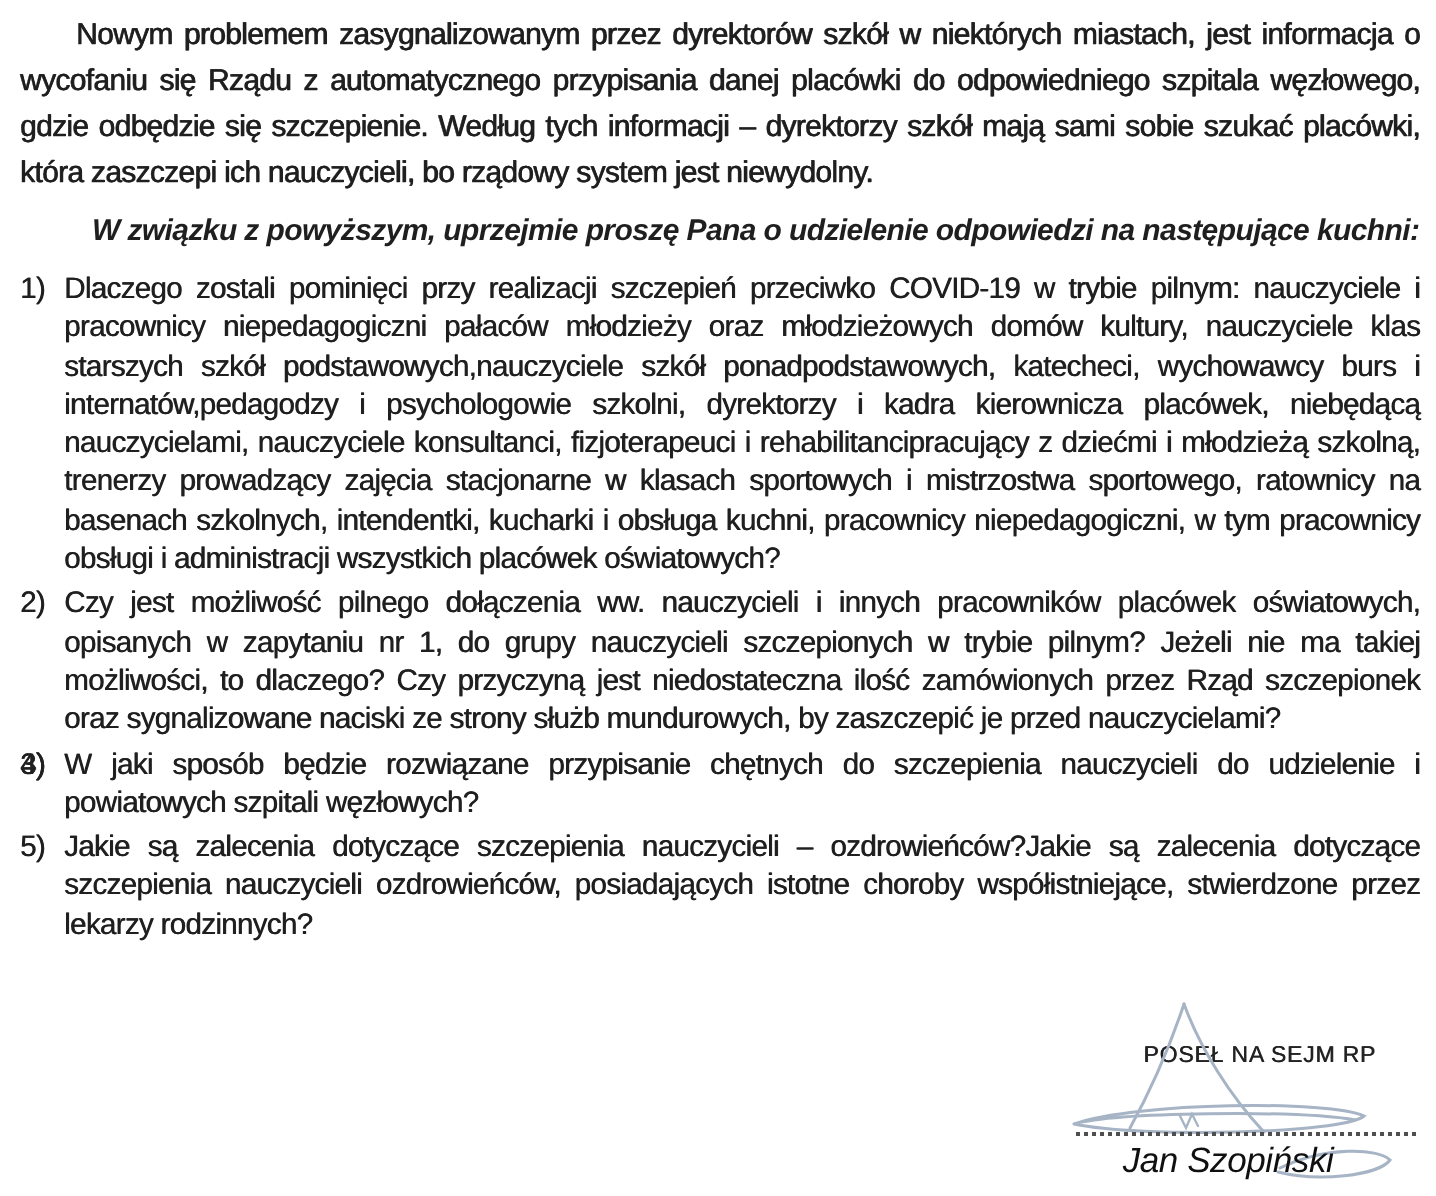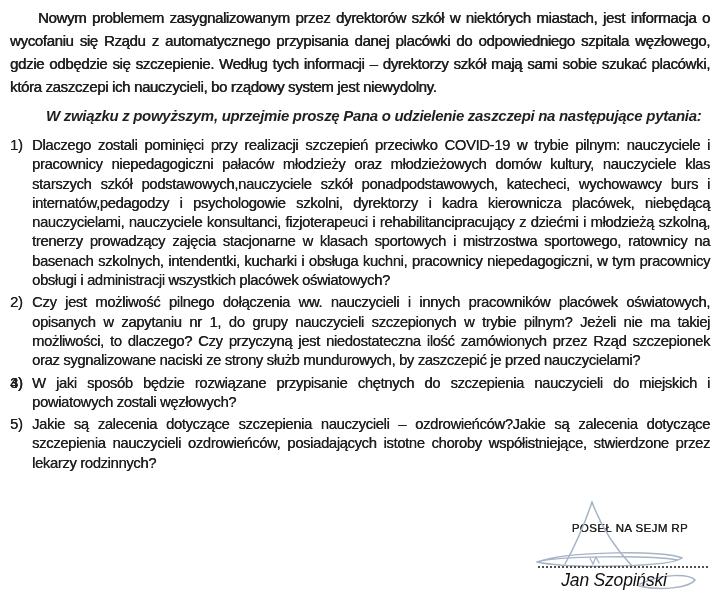--- a/index.html
+++ b/index.html
@@ -103,37 +103,37 @@
     white-space: nowrap;
   }
 </style>
 </head>
 <body>
 
 <div class="page">
 
   <p class="intro doc-text">Nowym problemem zasygnalizowanym przez dyrektorów szkół w niektórych miastach, jest informacja o wycofaniu się Rządu z automatycznego przypisania danej placówki do odpowiedniego szpitala węzłowego, gdzie odbędzie się szczepienie. Według tych informacji – dyrektorzy szkół mają sami sobie szukać placówki, która zaszczepi ich nauczycieli, bo rządowy system jest niewydolny.</p>
 
-  <p class="request-line">W związku z powyższym, uprzejmie proszę Pana o udzielenie zaszczepi na następujące pytania:</p>
+  <p class="request-line">W związku z powyższym, uprzejmie proszę Pana o udzielenie odpowiedzi na następujące kuchni:</p>
 
   <div class="questions">
     <div class="q-item">
       <span class="q-num">1)</span>
       <span>Dlaczego zostali pominięci przy realizacji szczepień przeciwko COVID-19 w trybie pilnym: nauczyciele i pracownicy niepedagogiczni pałaców młodzieży oraz młodzieżowych domów kultury, nauczyciele klas starszych szkół podstawowych,nauczyciele szkół ponadpodstawowych, katecheci, wychowawcy burs i internatów,pedagodzy i psychologowie szkolni, dyrektorzy i kadra kierownicza placówek, niebędącą nauczycielami, nauczyciele konsultanci, fizjoterapeuci i rehabilitancipracujący z dziećmi i młodzieżą szkolną, trenerzy prowadzący zajęcia stacjonarne w klasach sportowych i mistrzostwa sportowego, ratownicy na basenach szkolnych, intendentki, kucharki i obsługa kuchni, pracownicy niepedagogiczni, w tym pracownicy obsługi i administracji wszystkich placówek oświatowych?</span>
     </div>
     <div class="q-item">
       <span class="q-num">2)</span>
       <span>Czy jest możliwość pilnego dołączenia ww. nauczycieli i innych pracowników placówek oświatowych, opisanych w zapytaniu nr 1, do grupy nauczycieli szczepionych w trybie pilnym? Jeżeli nie ma takiej możliwości, to dlaczego? Czy przyczyną jest niedostateczna ilość zamówionych przez Rząd szczepionek oraz sygnalizowane naciski ze strony służb mundurowych, by zaszczepić je przed nauczycielami?</span>
     </div>
     <div class="q-item">
       <span class="q-num">3)</span>
     </div>
     <div class="q-item">
       <span class="q-num">4)</span>
-      <span>W jaki sposób będzie rozwiązane przypisanie chętnych do szczepienia nauczycieli do miejskich i powiatowych zostali węzłowych?</span>
+      <span>W jaki sposób będzie rozwiązane przypisanie chętnych do szczepienia nauczycieli do udzielenie i powiatowych szpitali węzłowych?</span>
     </div>
     <div class="q-item">
       <span class="q-num">5)</span>
       <span>Jakie są zalecenia dotyczące szczepienia nauczycieli – ozdrowieńców?Jakie są zalecenia dotyczące szczepienia nauczycieli ozdrowieńców, posiadających istotne choroby współistniejące, stwierdzone przez lekarzy rodzinnych?</span>
     </div>
   </div>
 
   <div class="signature-block">
     <div class="sig-title">POSEŁ NA SEJM RP</div>
 

